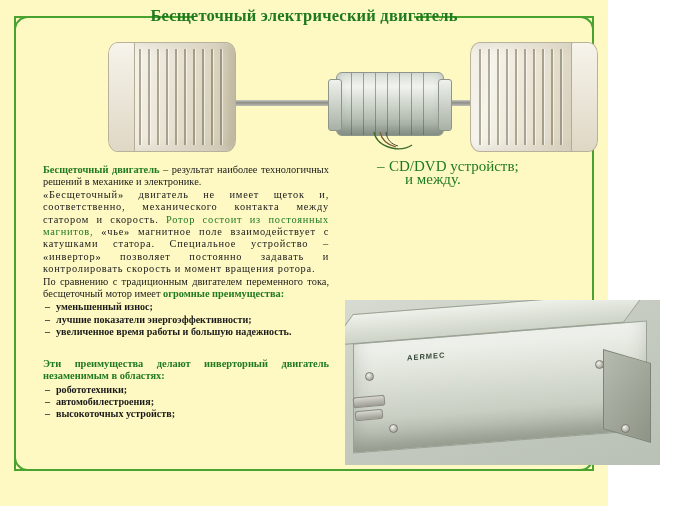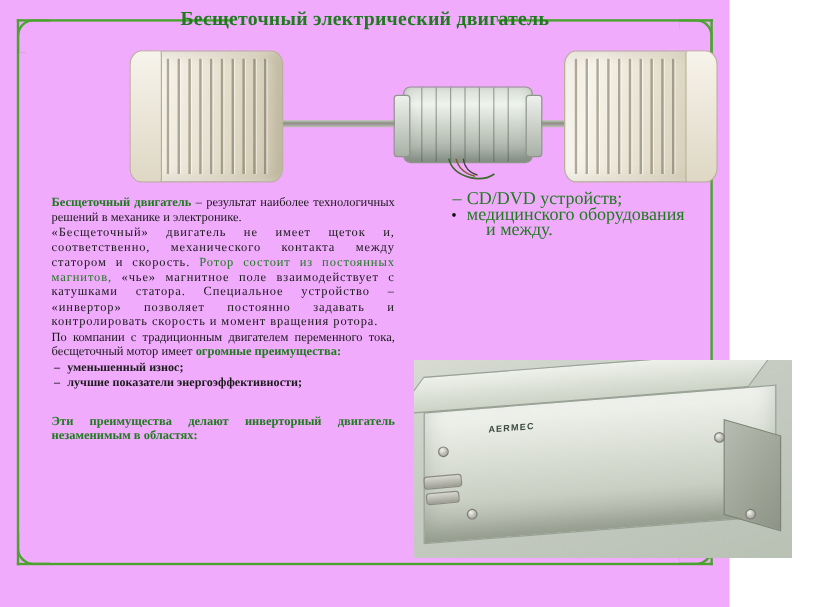--- a/index.html
+++ b/index.html
@@ -10,21 +10,21 @@
     width: 700px;
     height: 506px;
     background: #ffffff;
     font-family: "Liberation Serif", serif;
     overflow: hidden;
   }
   .slide {
     position: relative;
     width: 608px;
     height: 506px;
-    background: #f0abfc;
+    background: #fef9c3;
     box-sizing: border-box;
   }
   
   .frame-top-left {
     position: absolute;
     left: 14px;
     top: 16px;
     width: 180px;
     height: 2px;
     background: #4ba32f;
@@ -406,33 +406,38 @@
   </div>
 
   <div class="col-left">
     <p>
       <span class="b-green">Бесщеточный двигатель</span><span> – результат наиболее технологичных решений в механике и электронике.</span>
     </p>
     <p class="spaced">
       <span>«Бесщеточный» двигатель не имеет щеток и, соответственно, механического контакта между статором и скорость. </span><span class="t-green">Ротор состоит из постоянных магнитов,</span><span> «чье» магнитное поле взаимодействует с катушками статора. Специальное устройство – «инвертор» позволяет постоянно задавать и контролировать скорость и момент вращения ротора.</span>
     </p>
     <p>
-      <span>По компании с традиционным двигателем переменного тока, бесщеточный мотор имеет </span><span class="b-green">огромные преимущества:</span>
+      <span>По сравнению с традиционным двигателем переменного тока, бесщеточный мотор имеет </span><span class="b-green">огромные преимущества:</span>
     </p>
     <ul class="dashes">
       <li>уменьшенный износ;</li>
       <li>лучшие показатели энергоэффективности;</li>
+      <li>увеличенное время работы и большую надежность.</li>
     </ul>
     <p class="b-green p-gap">Эти преимущества делают инверторный двигатель незаменимым в областях:</p>
+    <ul class="dashes">
+      <li>робототехники;</li>
+      <li>автомобилестроения;</li>
+      <li>высокоточных устройств;</li>
+    </ul>
   </div>
 
   <div class="col-right">
     <ul class="rdash">
       <li class="dash">CD/DVD устройств;</li>
-      <li class="bullet">медицинского оборудования</li>
       <li class="plain">и между.</li>
     </ul>
   </div>
 
   <div class="photo">
     <div class="bg"></div>
     <div class="unit-top"></div>
     <div class="unit-body"></div>
     <div class="unit-face"></div>
     <div class="unit-label">AERMEC</div>

